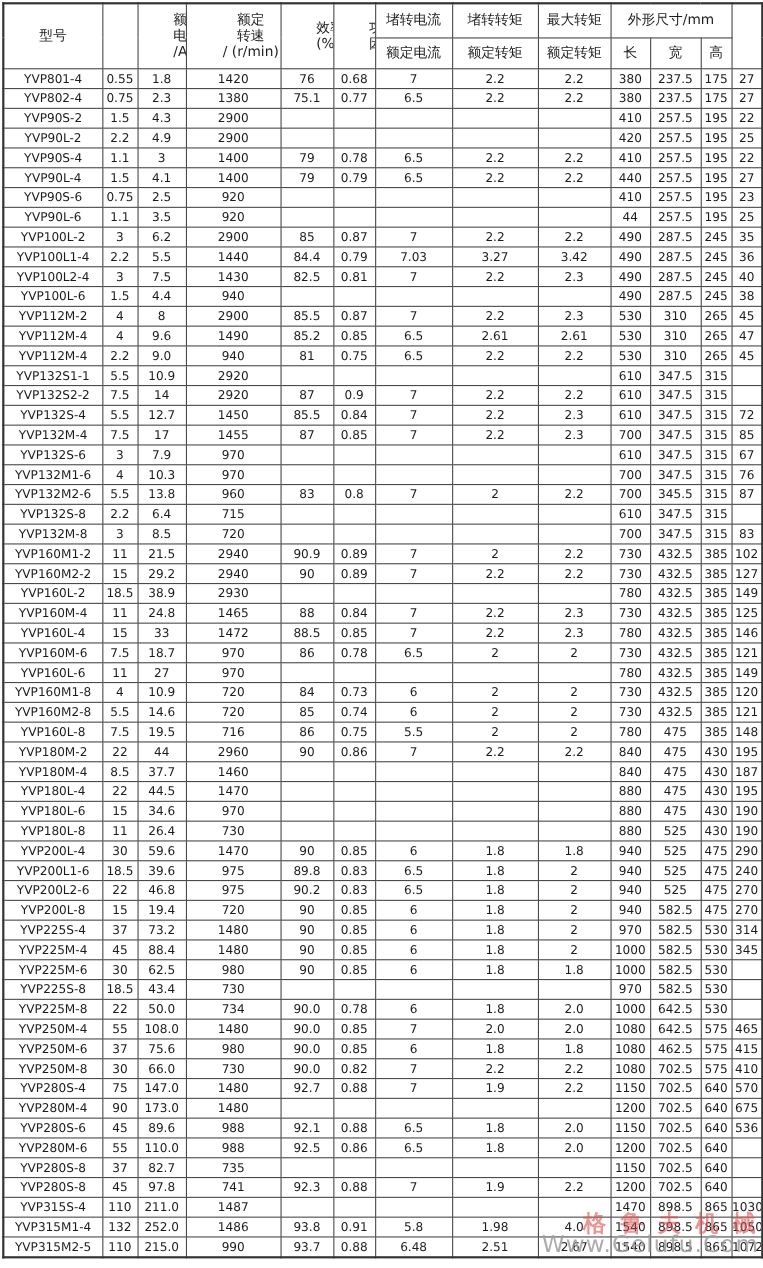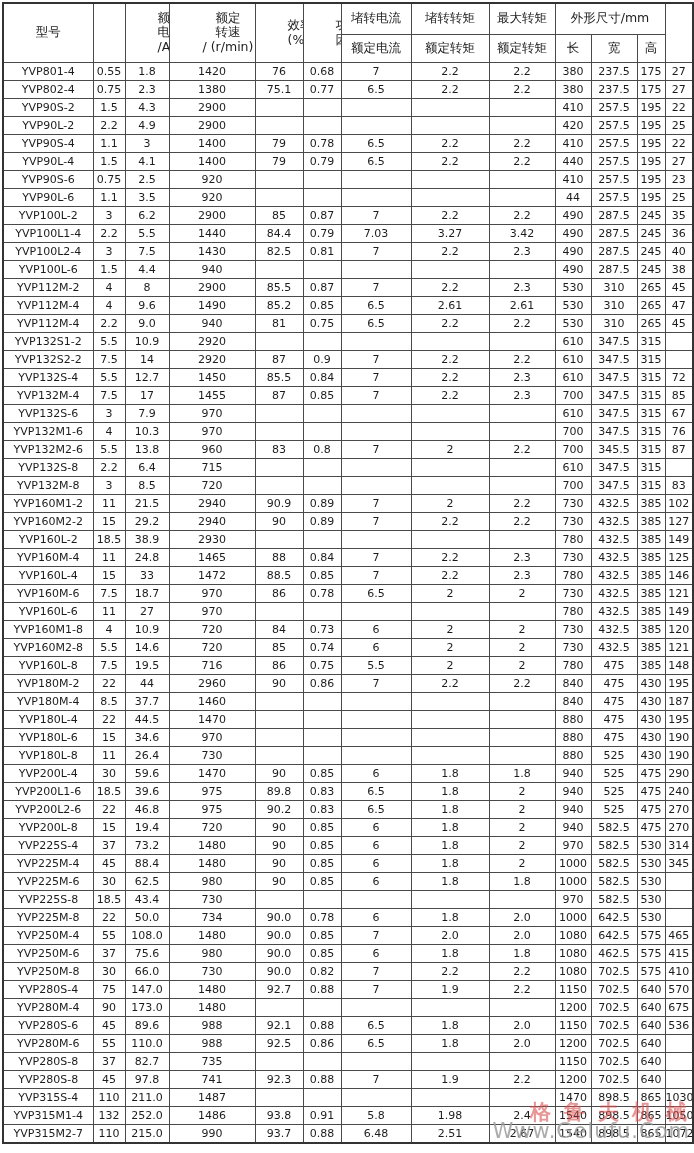--- a/index.html
+++ b/index.html
@@ -358,21 +358,21 @@
           <td>0.75</td>
           <td>6.5</td>
           <td>2.2</td>
           <td>2.2</td>
           <td>530</td>
           <td>310</td>
           <td>265</td>
           <td>45</td>
         </tr>
         <tr>
-          <td>YVP132S1-2</td>
+          <td>YVP132S1-1</td>
           <td>5.5</td>
           <td>10.9</td>
           <td>2920</td>
           <td></td>
           <td></td>
           <td></td>
           <td></td>
           <td></td>
           <td>610</td>
           <td>347.5</td>
@@ -1011,28 +1011,28 @@
         </tr>
         <tr>
           <td>YVP315M1-4</td>
           <td>132</td>
           <td>252.0</td>
           <td>1486</td>
           <td>93.8</td>
           <td>0.91</td>
           <td>5.8</td>
           <td>1.98</td>
-          <td>2.4</td>
+          <td>4.0</td>
           <td>1540</td>
           <td>898.5</td>
           <td>865</td>
           <td>1050</td>
         </tr>
         <tr>
-          <td>YVP315M2-7</td>
+          <td>YVP315M2-5</td>
           <td>110</td>
           <td>215.0</td>
           <td>990</td>
           <td>93.7</td>
           <td>0.88</td>
           <td>6.48</td>
           <td>2.51</td>
           <td>2.67</td>
           <td>1540</td>
           <td>898.5</td>

